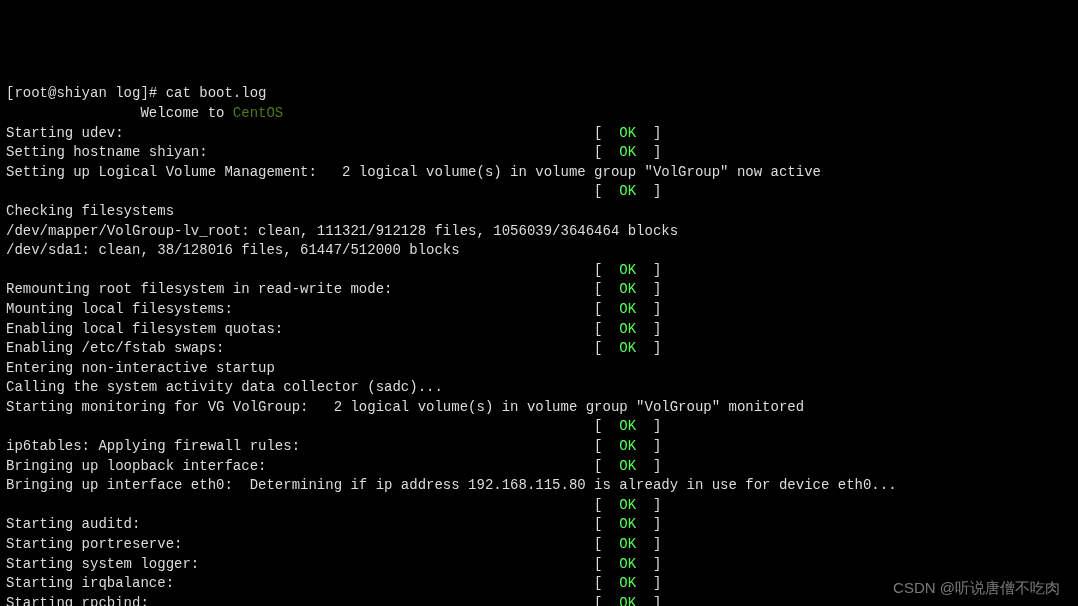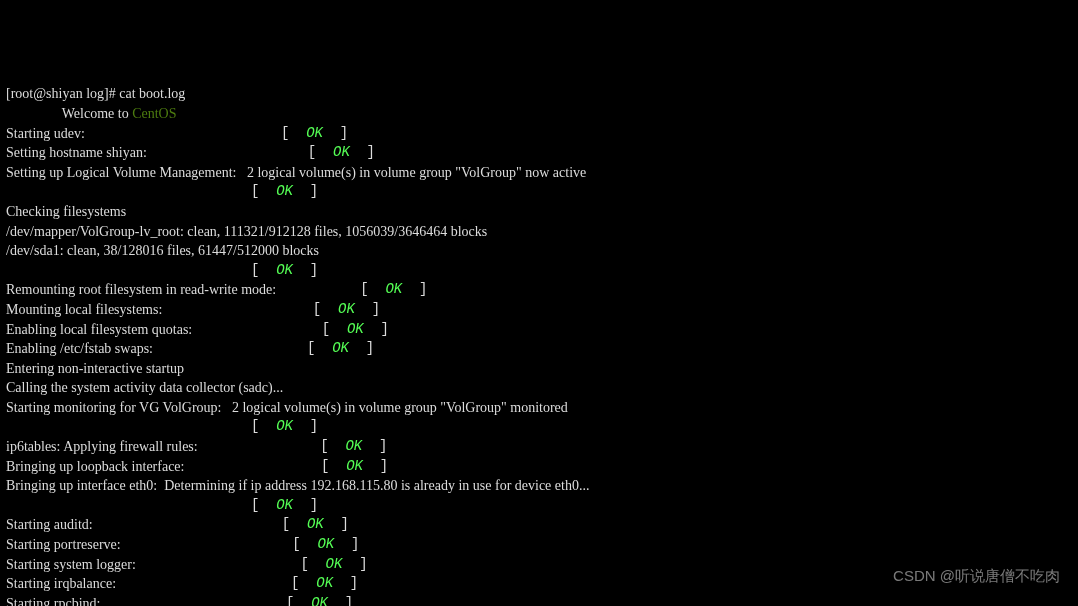--- a/index.html
+++ b/index.html
@@ -17,35 +17,33 @@
       width: 1078px;
       height: 606px;
       overflow: hidden;
       white-space: pre;
     }
     .line {
       display: flex;
     }
     .text {
       white-space: pre;
-      font-family: Liberation Serif, serif;
     }
     .status-col {
       white-space: pre;
     }
     .ok {
       color: #55ff55;
-      font-style: italic;
     }
     .cyan {
       color: #4d7c0f;
     }
     .watermark {
       position: absolute;
-      bottom: 20px;
+      bottom: 8px;
       right: 18px;
       color: rgba(220,220,220,0.55);
       font-family: Arial, sans-serif;
       font-size: 15px;
     }
   </style>
 </head>
 <body>
 
 

